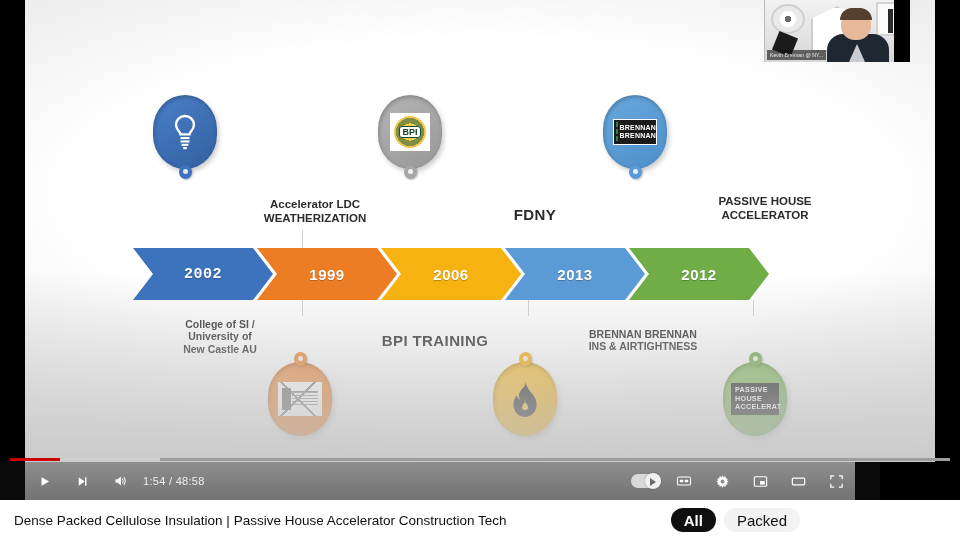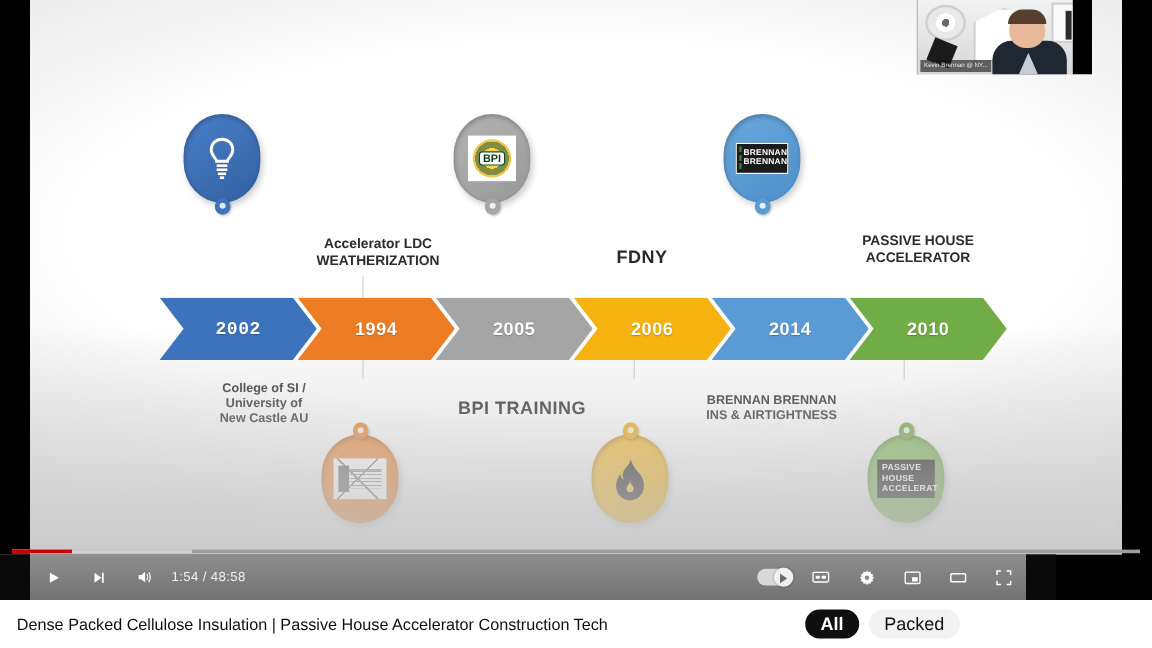--- a/index.html
+++ b/index.html
@@ -337,33 +337,30 @@
         <div class="tick" style="left:277px; top:230px; height:18px;"></div>
         <div class="tick" style="left:277px; top:300px; height:16px;"></div>
         <div class="tick" style="left:503px; top:300px; height:16px;"></div>
         <div class="tick" style="left:728px; top:300px; height:16px;"></div>
 
         <div id="timeline">
             <div class="chev" style="background: rgb(61, 115, 189); width: 140px; z-index: 10; font-family: Liberation Mono, monospace;">
               <span>2002</span>
             </div>
             <div class="chev" style="background: rgb(237, 125, 37); width: 140px; z-index: 9;">
-              <span>1994</span>
-            </div>
-            <div class="chev" style="background: rgb(165, 165, 165); width: 140px; z-index: 8;">
-              <span>2005</span>
+              <span>1999</span>
             </div>
             <div class="chev" style="background: rgb(245, 178, 16); width: 140px; z-index: 7;">
               <span>2006</span>
             </div>
             <div class="chev" style="background: rgb(91, 155, 213); width: 140px; z-index: 6;">
-              <span>2014</span>
+              <span>2013</span>
             </div>
             <div class="chev" style="background: rgb(112, 173, 71); width: 140px; z-index: 5;">
-              <span>2010</span>
+              <span>2012</span>
             </div>
           </div>
 
         <div class="tl-label lbl-down" style="left:105px; top:318px; width:180px;">College of SI /
 University of
 New Castle AU</div>
         <div class="tl-label big" style="left:330px; top:332px; width:160px;">BPI TRAINING</div>
         <div class="tl-label lbl-down" style="left:528px; top:328px; width:180px;">BRENNAN BRENNAN
 INS &amp; AIRTIGHTNESS</div>
 

